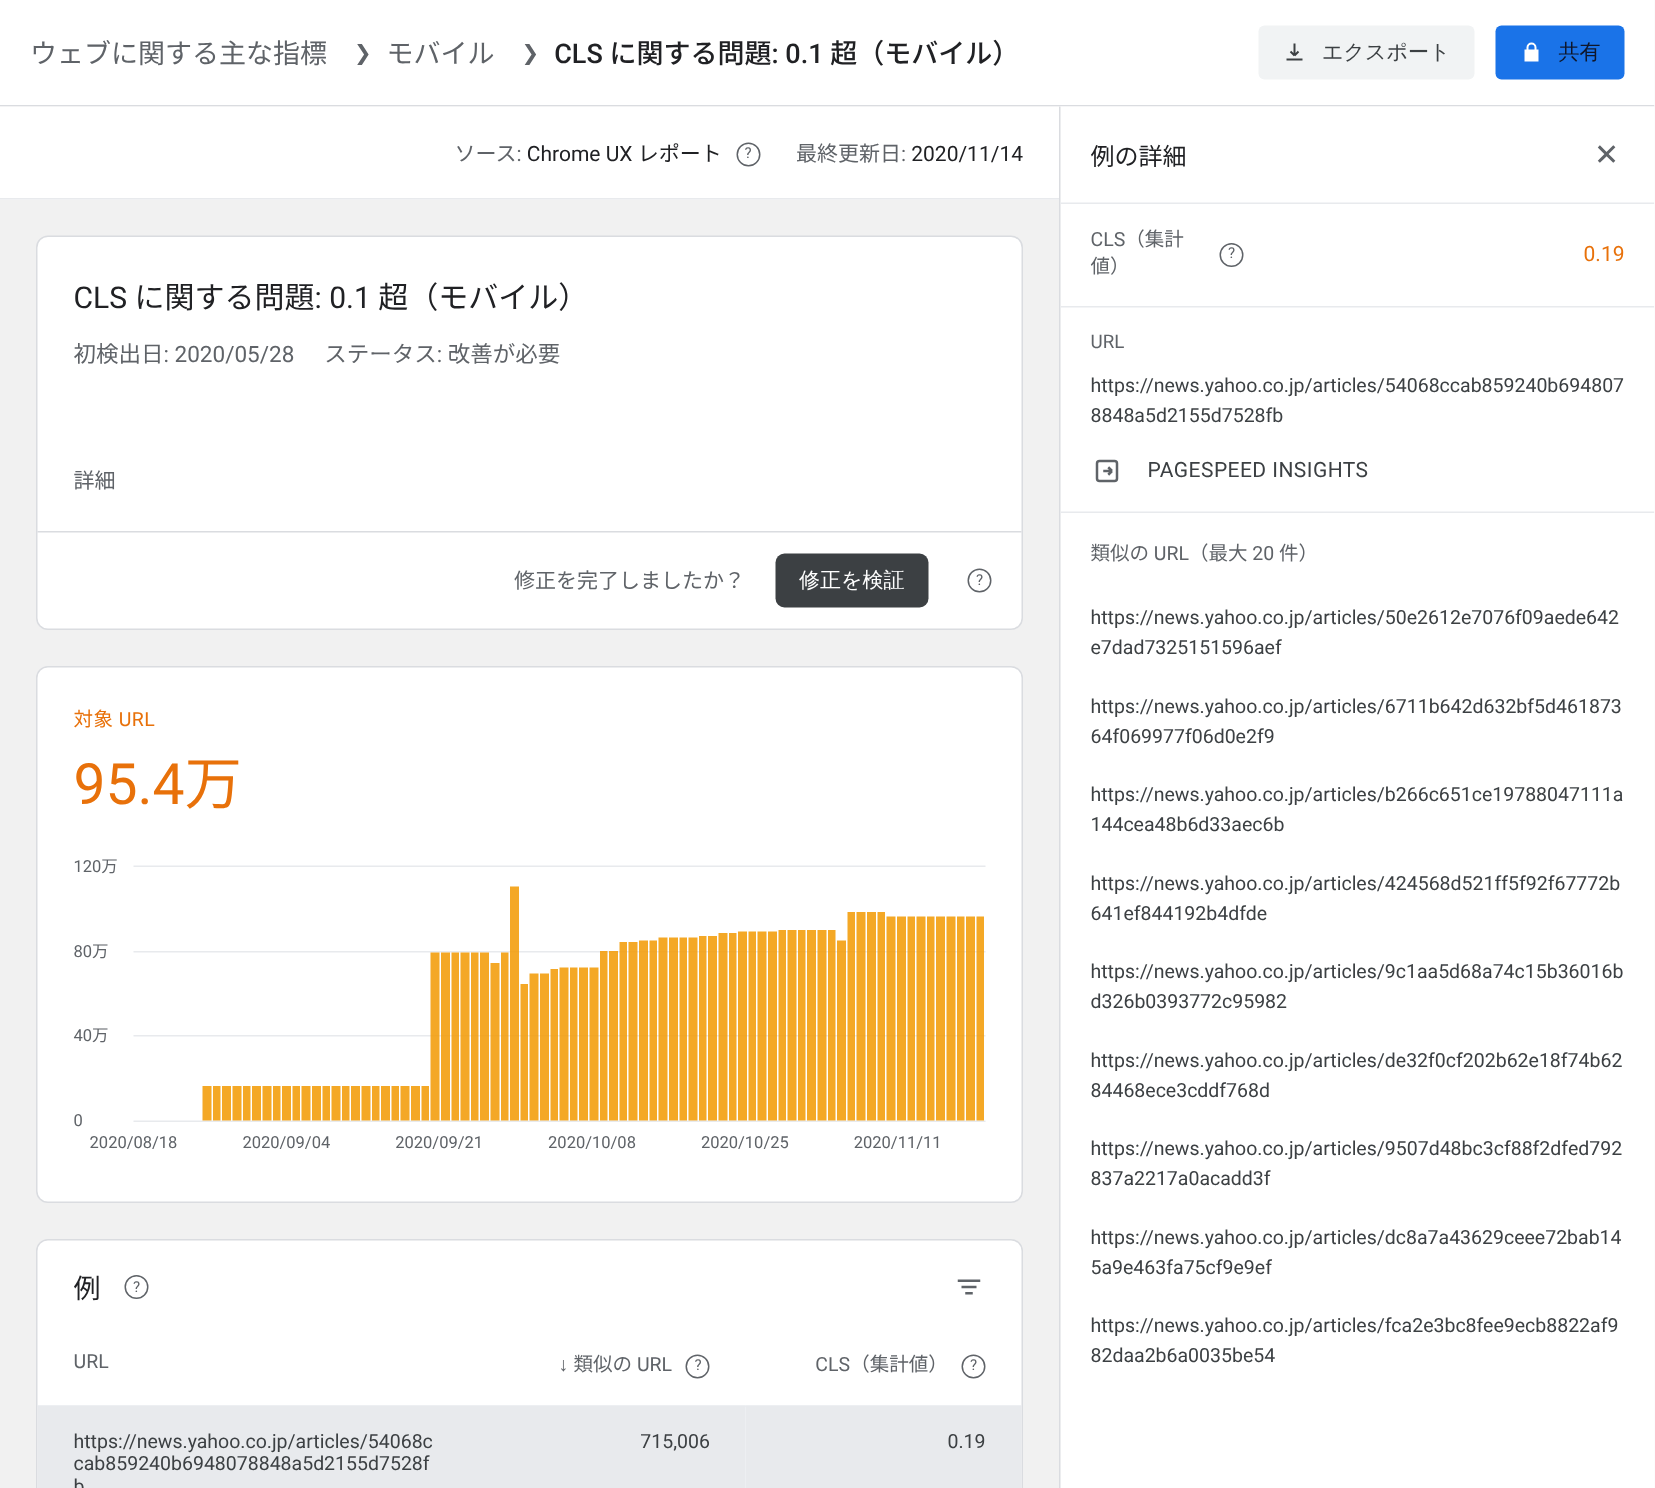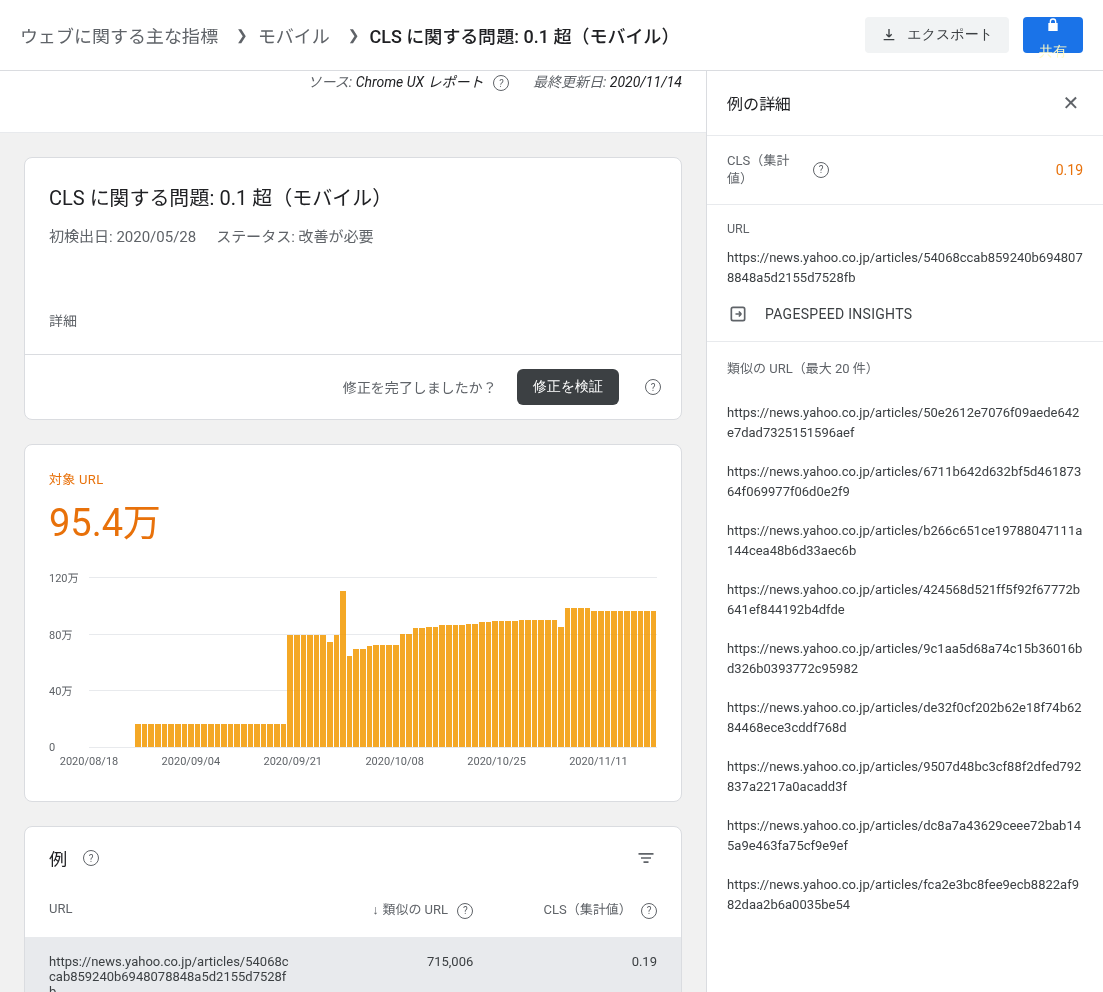--- a/index.html
+++ b/index.html
@@ -8,29 +8,29 @@
 
   
   .header { height: 71px; display: flex; align-items: center; padding: 0 20px; border-bottom: 1px solid #dadce0; }
   .breadcrumbs { display: flex; align-items: center; font-size: 18px; color: #5f6368; flex: 1; }
   .breadcrumbs .crumb { margin-right: 8px; }
   .breadcrumbs .sep { margin: 0 10px; color: #5f6368; font-size: 14px; }
   .breadcrumbs .crumb.active { color: #202124; font-weight: 500; }
   .header-actions { display: flex; gap: 14px; }
   .btn { display: flex; align-items: center; gap: 10px; height: 36px; padding: 0 16px; border-radius: 4px; font-size: 14px; font-weight: 500; cursor: pointer; border: none; }
   .btn-export { background: #f1f3f4; color: #3c4043; }
-  .btn-share { background: #1a73e8; color: #fef9c3; flex-direction: column; }
+  .btn-share { background: #1a73e8; color: #0f172a; }
 
   
   .main { display: flex; height: calc(992px - 71px); }
   .left { flex: 1; min-width: 0; background: #f1f1f1; overflow: hidden; }
   .right { width: 397px; border-left: 1px solid #dadce0; background: #fff; overflow: hidden; }
 
   
-  .meta-bar { display: flex; justify-content: flex-end; padding: 0 24px; height: 62px; font-size: 14px; color: #5f6368; gap: 24px; background: #fff; border-bottom: 1px solid #e8eaed; font-style: italic;}
+  .meta-bar { display: flex; justify-content: flex-end; align-items: center; padding: 0 24px; height: 62px; font-size: 14px; color: #5f6368; gap: 24px; background: #fff; border-bottom: 1px solid #e8eaed;}
   .meta-bar .val { color: #202124; }
   .help-circ { display: inline-flex; width: 16px; height: 16px; border: 1.3px solid #5f6368; border-radius: 50%; align-items: center; justify-content: center; font-size: 10px; color: #5f6368; margin-left: 6px; vertical-align: middle; }
 
   
   .left-inner { padding: 24px; display: flex; flex-direction: column; gap: 24px; }
   .card { background: #fff; border: 1px solid #dadce0; border-radius: 8px; }
   .card-pad { padding: 24px; }
 
   .issue-title { font-size: 20px; color: #202124; }
   .issue-sub { margin-top: 14px; font-size: 15px; color: #5f6368; display: flex; gap: 20px;}

